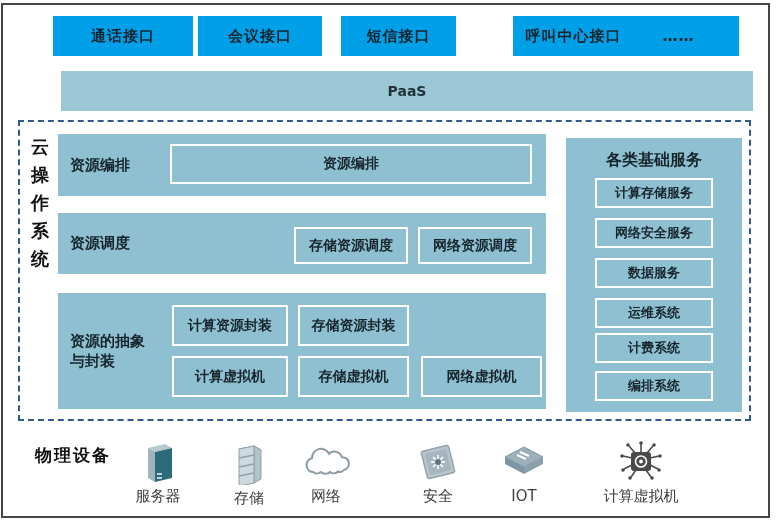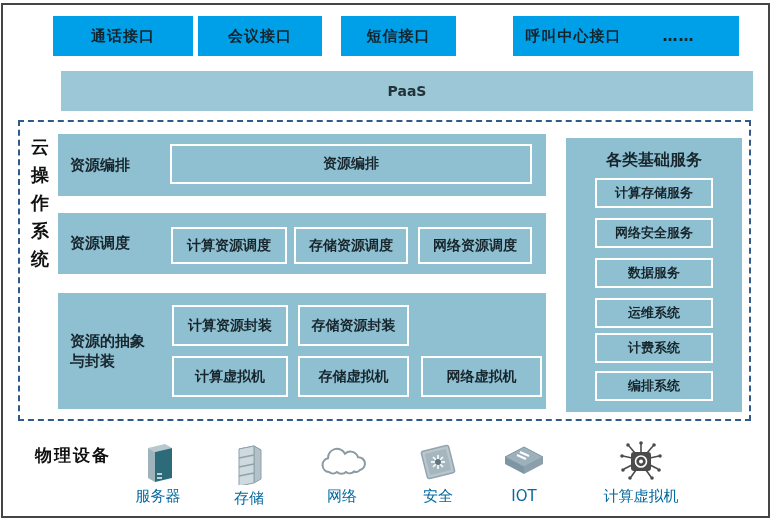--- a/index.html
+++ b/index.html
@@ -57,21 +57,21 @@
     font-size:16px;font-weight:700;color:#17262d;
   }
   .phys-label{
     left:35px;top:444px;font-size:17px;font-weight:700;color:#101010;letter-spacing:2px;
   }
   .device{
     top:438px;width:92px;height:70px;
     display:flex;flex-direction:column;align-items:center;justify-content:flex-start;
   }
   .device .ic{height:46px;display:flex;align-items:center;justify-content:center;}
-  .device .dev-label{margin-top:3px;font-size:15px;color:#0369a1;font-weight:400;white-space:nowrap;}
+  .device .dev-label{margin-top:3px;font-size:15px;color:#404040;font-weight:400;white-space:nowrap;}
 </style>
 </head>
 <body>
 
 <div class="abs frame"></div>
 
 <div class="abs if-box" style="left:53px;width:140px;">
     <span>通话接口</span>
   </div>
 <div class="abs if-box" style="left:198px;width:124px;">
@@ -94,21 +94,20 @@
 <div class="abs dashed"></div>
 <div class="abs vtitle">云操作系统</div>
 
 <div class="abs panel" style="left:58px;top:134px;width:488px;height:62px;">
   <div class="panel-label">资源编排</div>
   <div class="wbox" style="left:112px;top:10px;width:362px;height:40px;">资源编排</div>
 </div>
 
 <div class="abs panel" style="left:58px;top:213px;width:488px;height:61px;">
   <div class="panel-label">资源调度</div>
-  <div class="wbox" style="left:113px;top:14px;width:116px;height:37px;">计算资源调度</div>
   <div class="wbox" style="left:236px;top:14px;width:114px;height:37px;">存储资源调度</div>
   <div class="wbox" style="left:360px;top:14px;width:114px;height:37px;">网络资源调度</div>
 </div>
 
 <div class="abs panel" style="left:58px;top:293px;width:488px;height:116px;">
   <div class="panel-label two-line">
     <span>资源的抽象</span>
     <span>与封装</span>
   </div>
   <div class="wbox" style="left:114px;top:12px;width:116px;height:41px;">计算资源封装</div>
@@ -150,21 +149,21 @@
       <polygon points="23,5 30,9 30,38 23,42" fill="#b3c2c9" stroke="#8fa1a9" stroke-width="1"></polygon>
       <polygon points="8,8 23,5 23,42 8,45" fill="#cfdade" stroke="#8fa1a9" stroke-width="1"></polygon>
       <line x1="8" y1="17" x2="23" y2="14" stroke="#8fa1a9" stroke-width="1.5"></line>
       <line x1="8" y1="26" x2="23" y2="23" stroke="#8fa1a9" stroke-width="1.5"></line>
       <line x1="8" y1="35" x2="23" y2="32" stroke="#8fa1a9" stroke-width="1.5"></line>
     </svg>
   </span>
   <span class="dev-label">存储</span>
 </div>
 
-<div class="abs device" style="left:296px;">
+<div class="abs device" style="left:280px;">
   <span class="ic">
     <svg width="52" height="34" viewBox="0 0 52 34">
       <path d="M13 28 a7 7 0 0 1 -1 -13.8 a9 9 0 0 1 17 -4.5 a8 8 0 0 1 13 3.5 a6.5 6.5 0 0 1 2 12.8 a5 5 0 0 1 -6 1.5 a6 6 0 0 1 -8 0.5 a6.5 6.5 0 0 1 -9 0 a6 6 0 0 1 -8 0 z" fill="#ffffff" stroke="#8a99a2" stroke-width="2"></path>
     </svg>
   </span>
   <span class="dev-label">网络</span>
 </div>
 
 <div class="abs device" style="left:392px;">
   <span class="ic">

